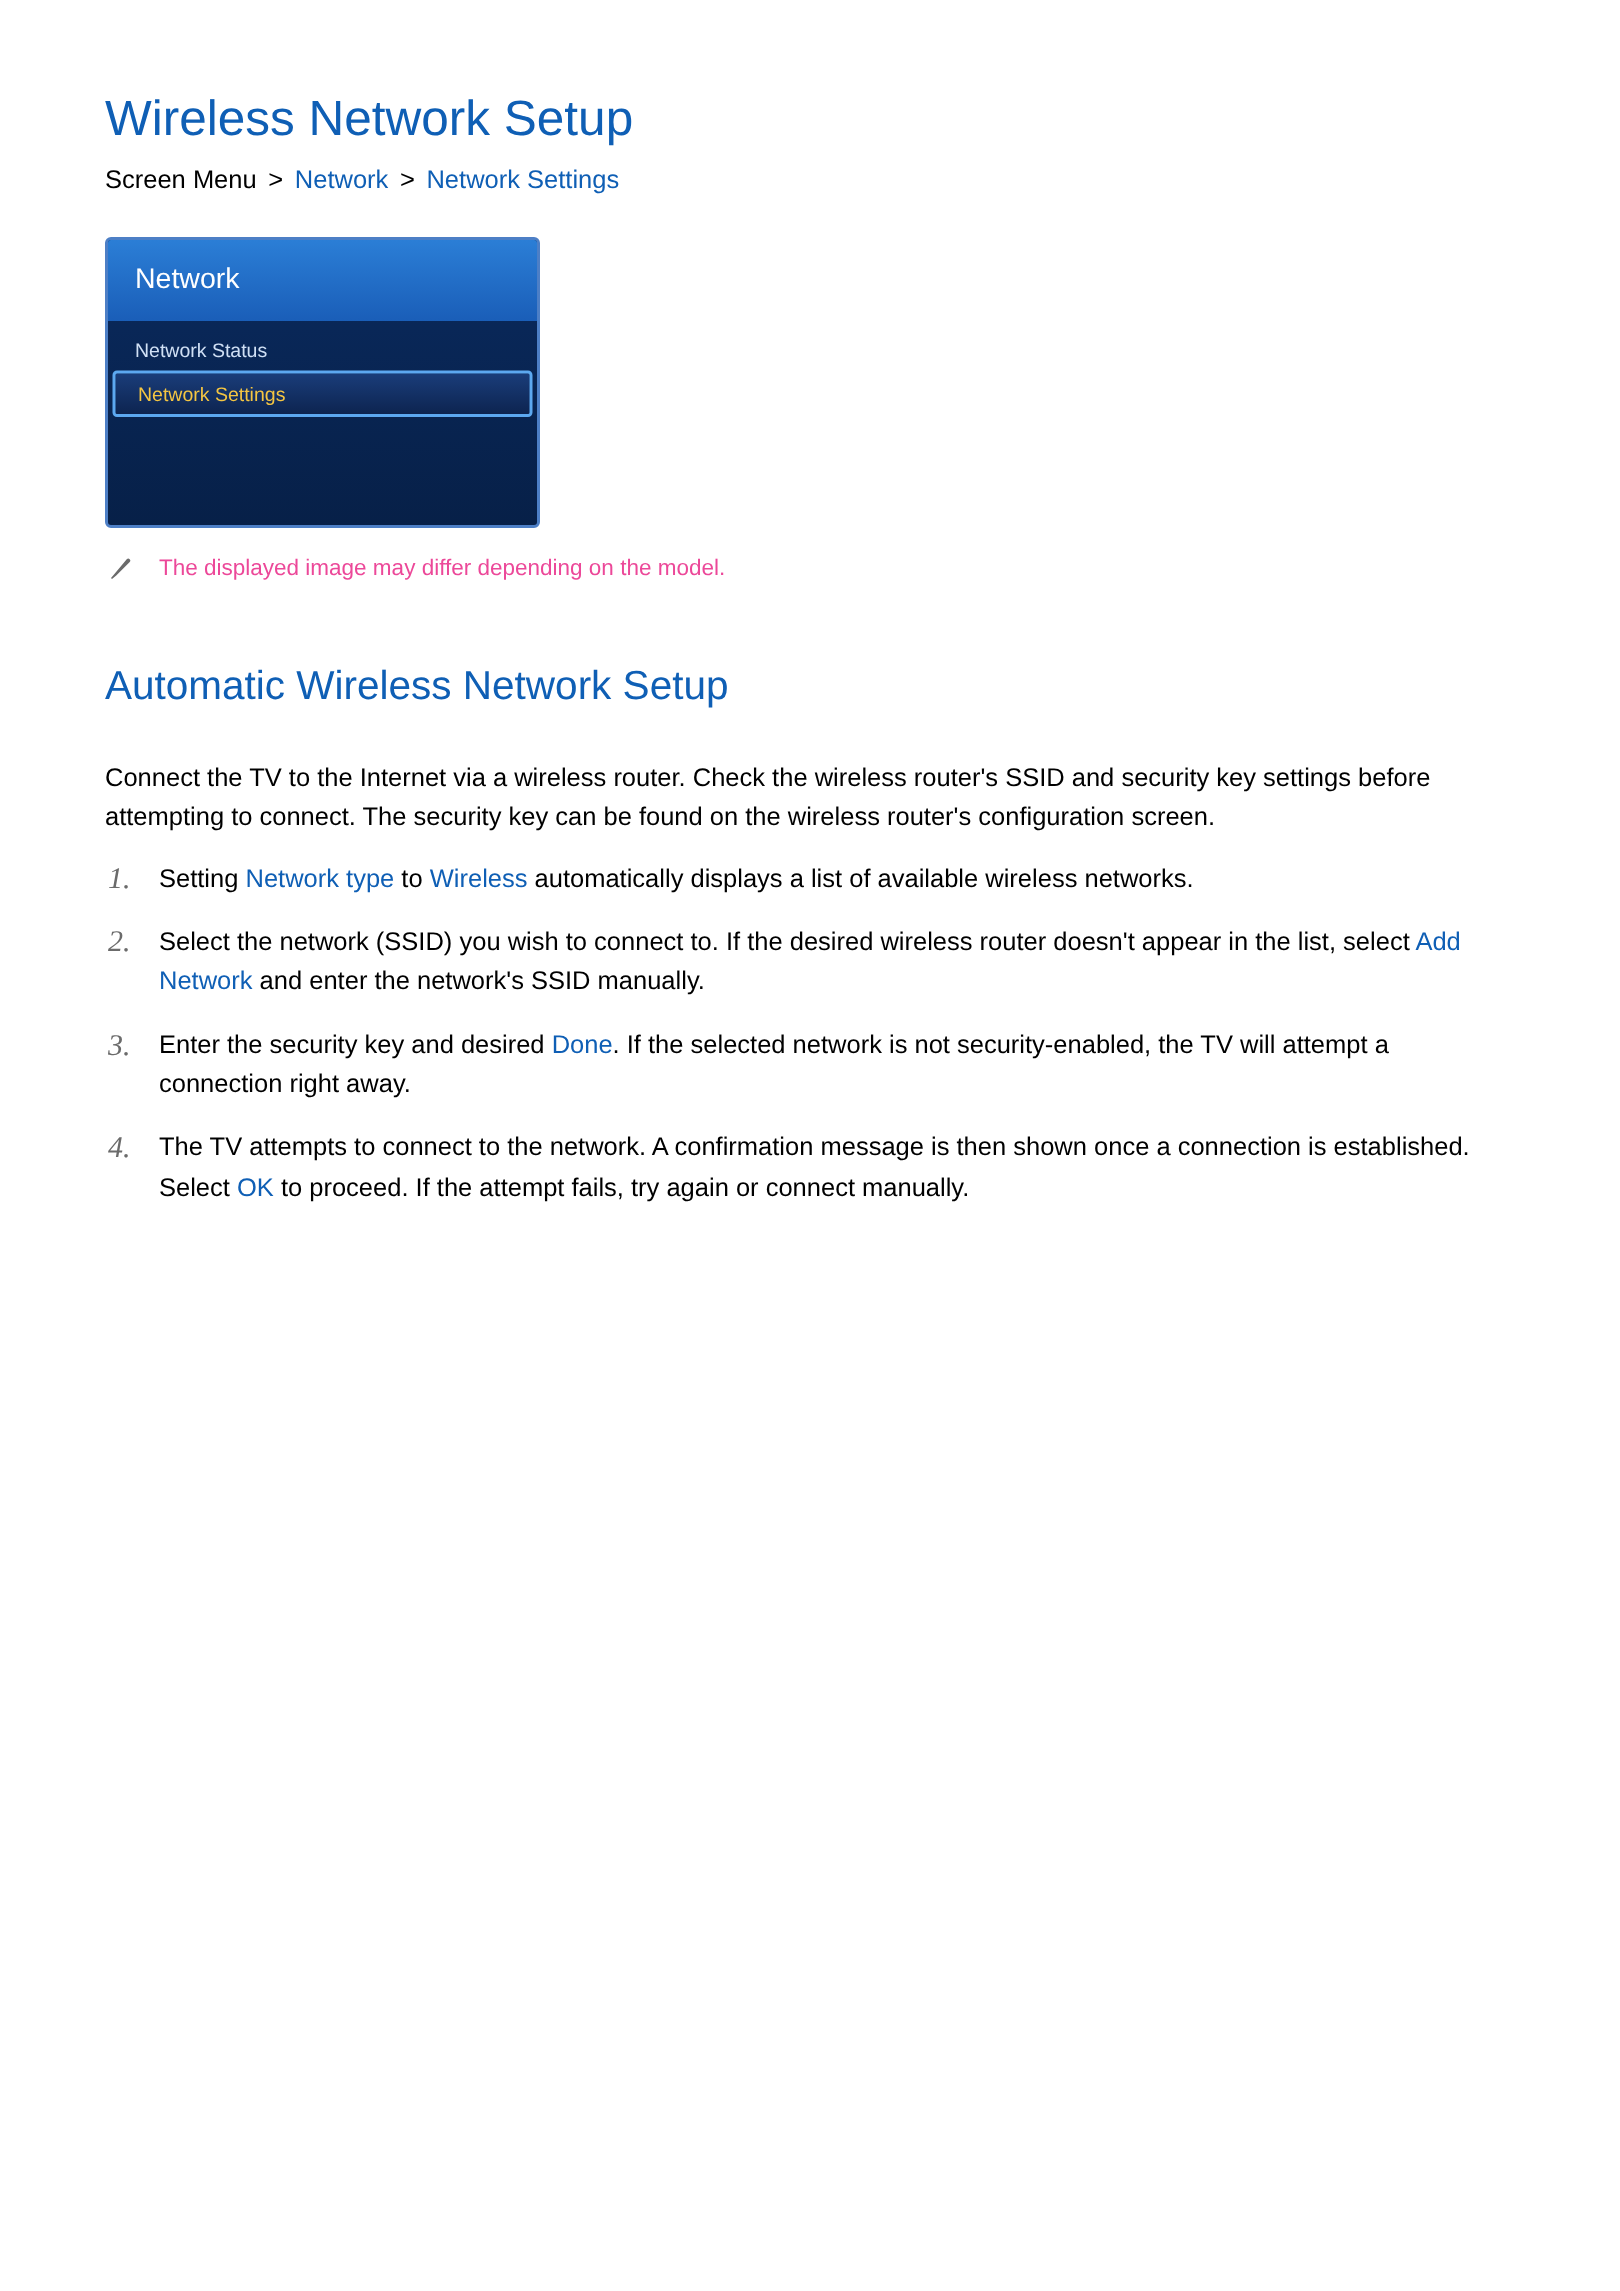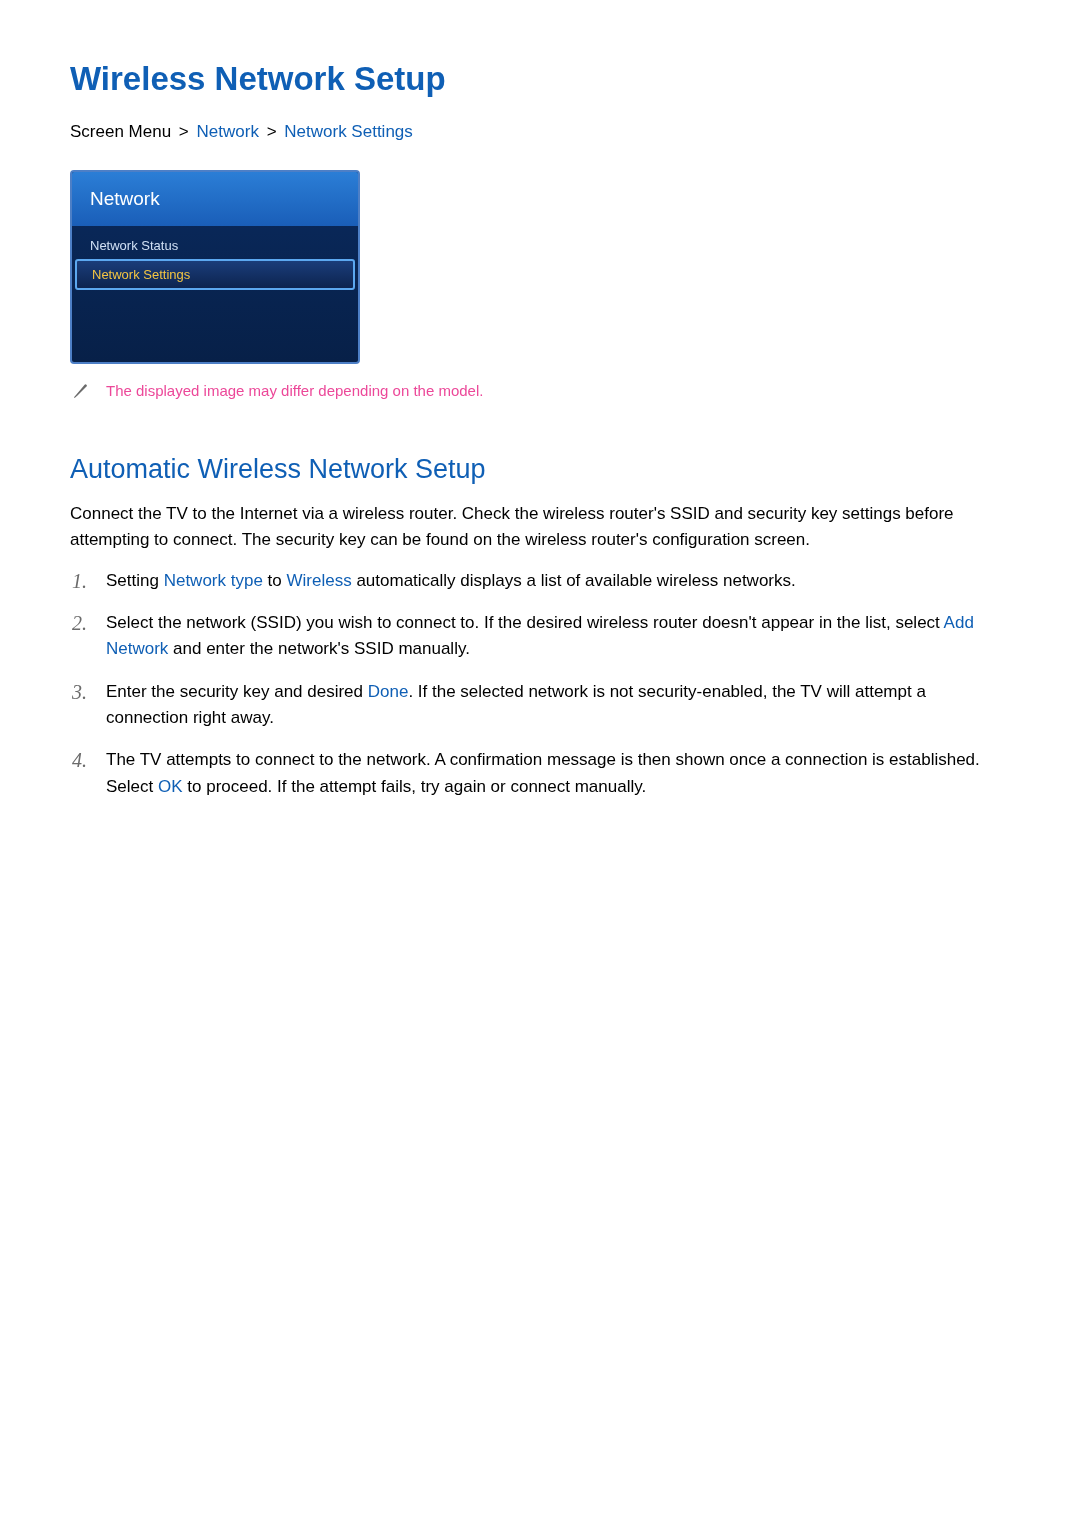--- a/index.html
+++ b/index.html
@@ -12,23 +12,23 @@
       font-family: Arial, Helvetica, sans-serif;
       background: #ffffff;
       width: 1080px;
       height: 1527px;
       padding: 60px 70px;
       color: #000000;
     }
     
     .page-title {
       font-size: 33px;
-      font-weight: bold;
-      color: #0f5fb5;
-      margin-bottom: 24px;
+      font-weight: normal;
+      color: #0f5fb5;
+      margin-bottom: 12px;
     }
     
     .breadcrumb {
       font-size: 17px;
       color: #000000;
       margin-bottom: 28px;
     }
     
     .breadcrumb .highlight {
       color: #0f5fb5;
@@ -99,21 +99,21 @@
     
     .note-text {
       font-size: 15px;
       color: #ec4899;
     }
     
     .section-heading {
       font-size: 27px;
       color: #0f5fb5;
       margin-top: 55px;
-      margin-bottom: 16px;
+      margin-bottom: 33px;
       font-weight: normal;
     }
     
     .body-text {
       font-size: 17px;
       color: #000000;
       line-height: 1.55;
       margin-bottom: 14px;
     }
     

